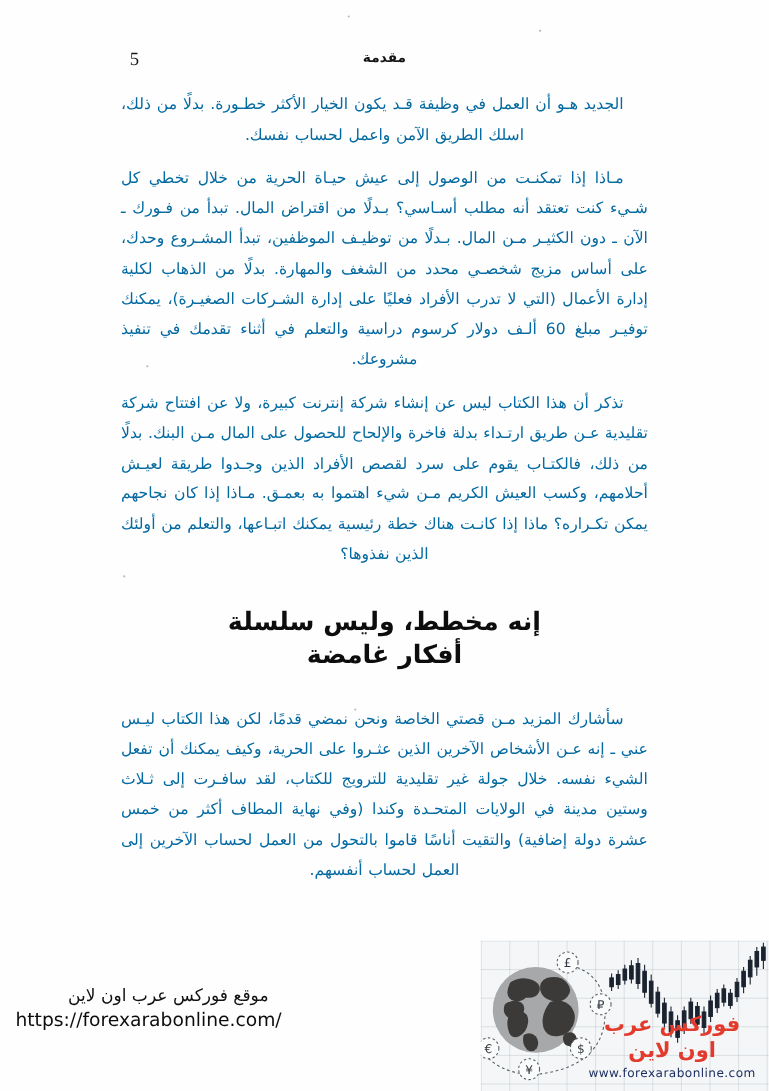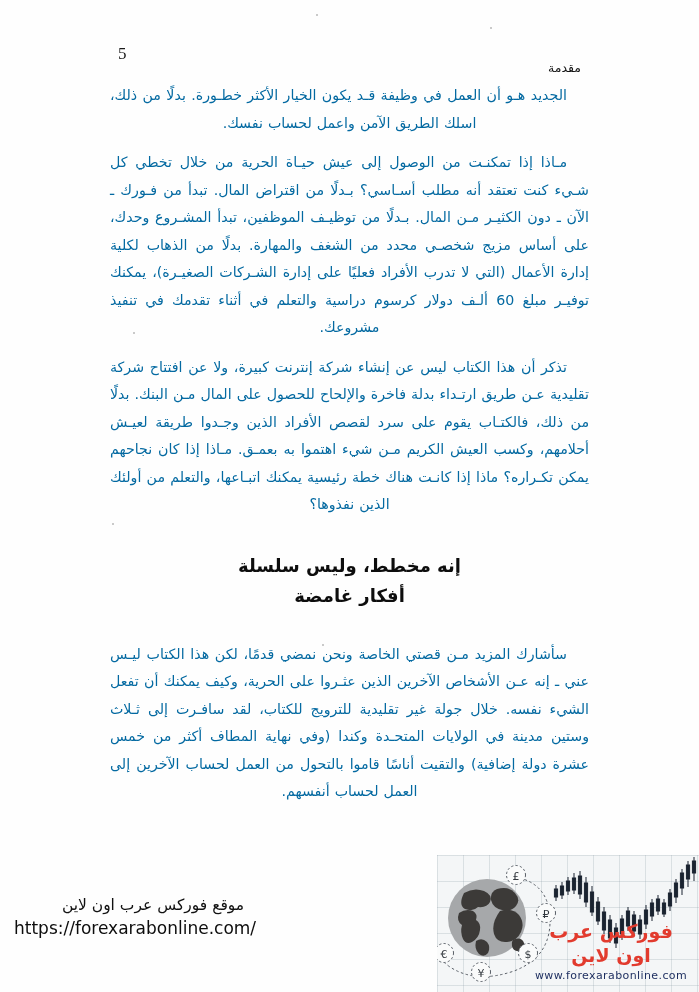--- a/index.html
+++ b/index.html
@@ -32,24 +32,24 @@
     top: 0;
     font-family: "Liberation Serif", "DejaVu Serif", serif;
     font-size: 17px;
     color: #1a1a1a;
     letter-spacing: 0;
   }
   .head-title {
     position: absolute;
     left: 0;
     right: 0;
-    top: 16px;
-    text-align: right;
+    top: 0;
+    text-align: center;
     font-size: 12.5px;
-    font-weight: normal;
+    font-weight: bold;
     color: #141414;
     direction: rtl;
   }
 
   
   .textblock {
     position: absolute;
     top: 82px;
     right: 110px;
     left: 110px;
@@ -71,21 +71,21 @@
     text-align-last: center;
   }
   .gap-sm { height: 10px; }
   .gap-lg { height: 30px; }
 
   h2.section-title {
     margin: 0;
     padding: 0;
     direction: rtl;
     text-align: center;
-    font-size: 18px;
+    font-size: 23px;
     font-weight: bold;
     line-height: 30px;
     color: #0d0d0d;
     letter-spacing: 0.3px;
   }
 
   
   .watermark {
     position: absolute;
     left: 8px;

